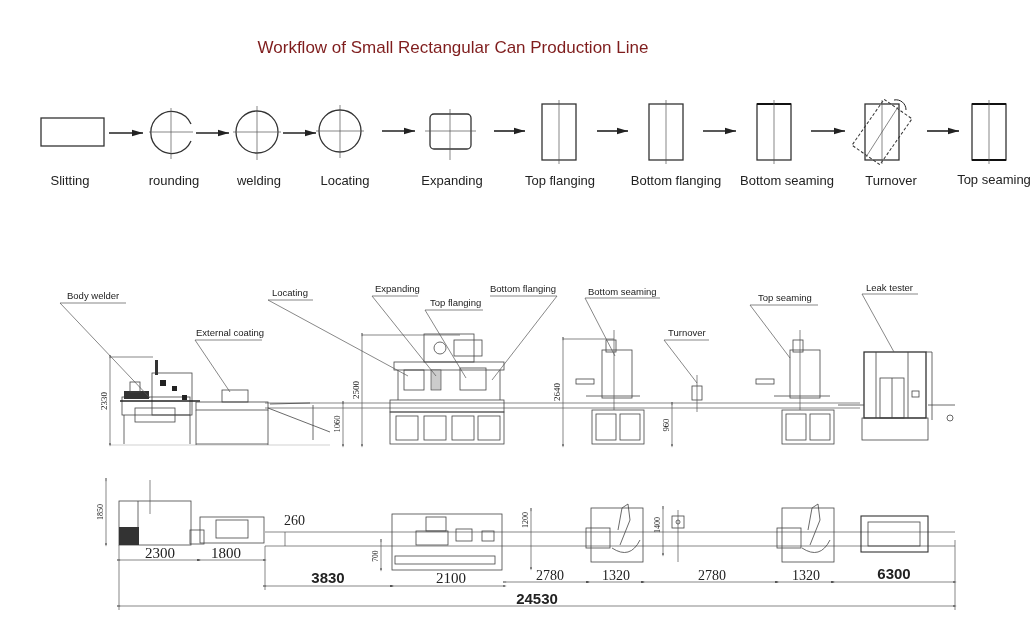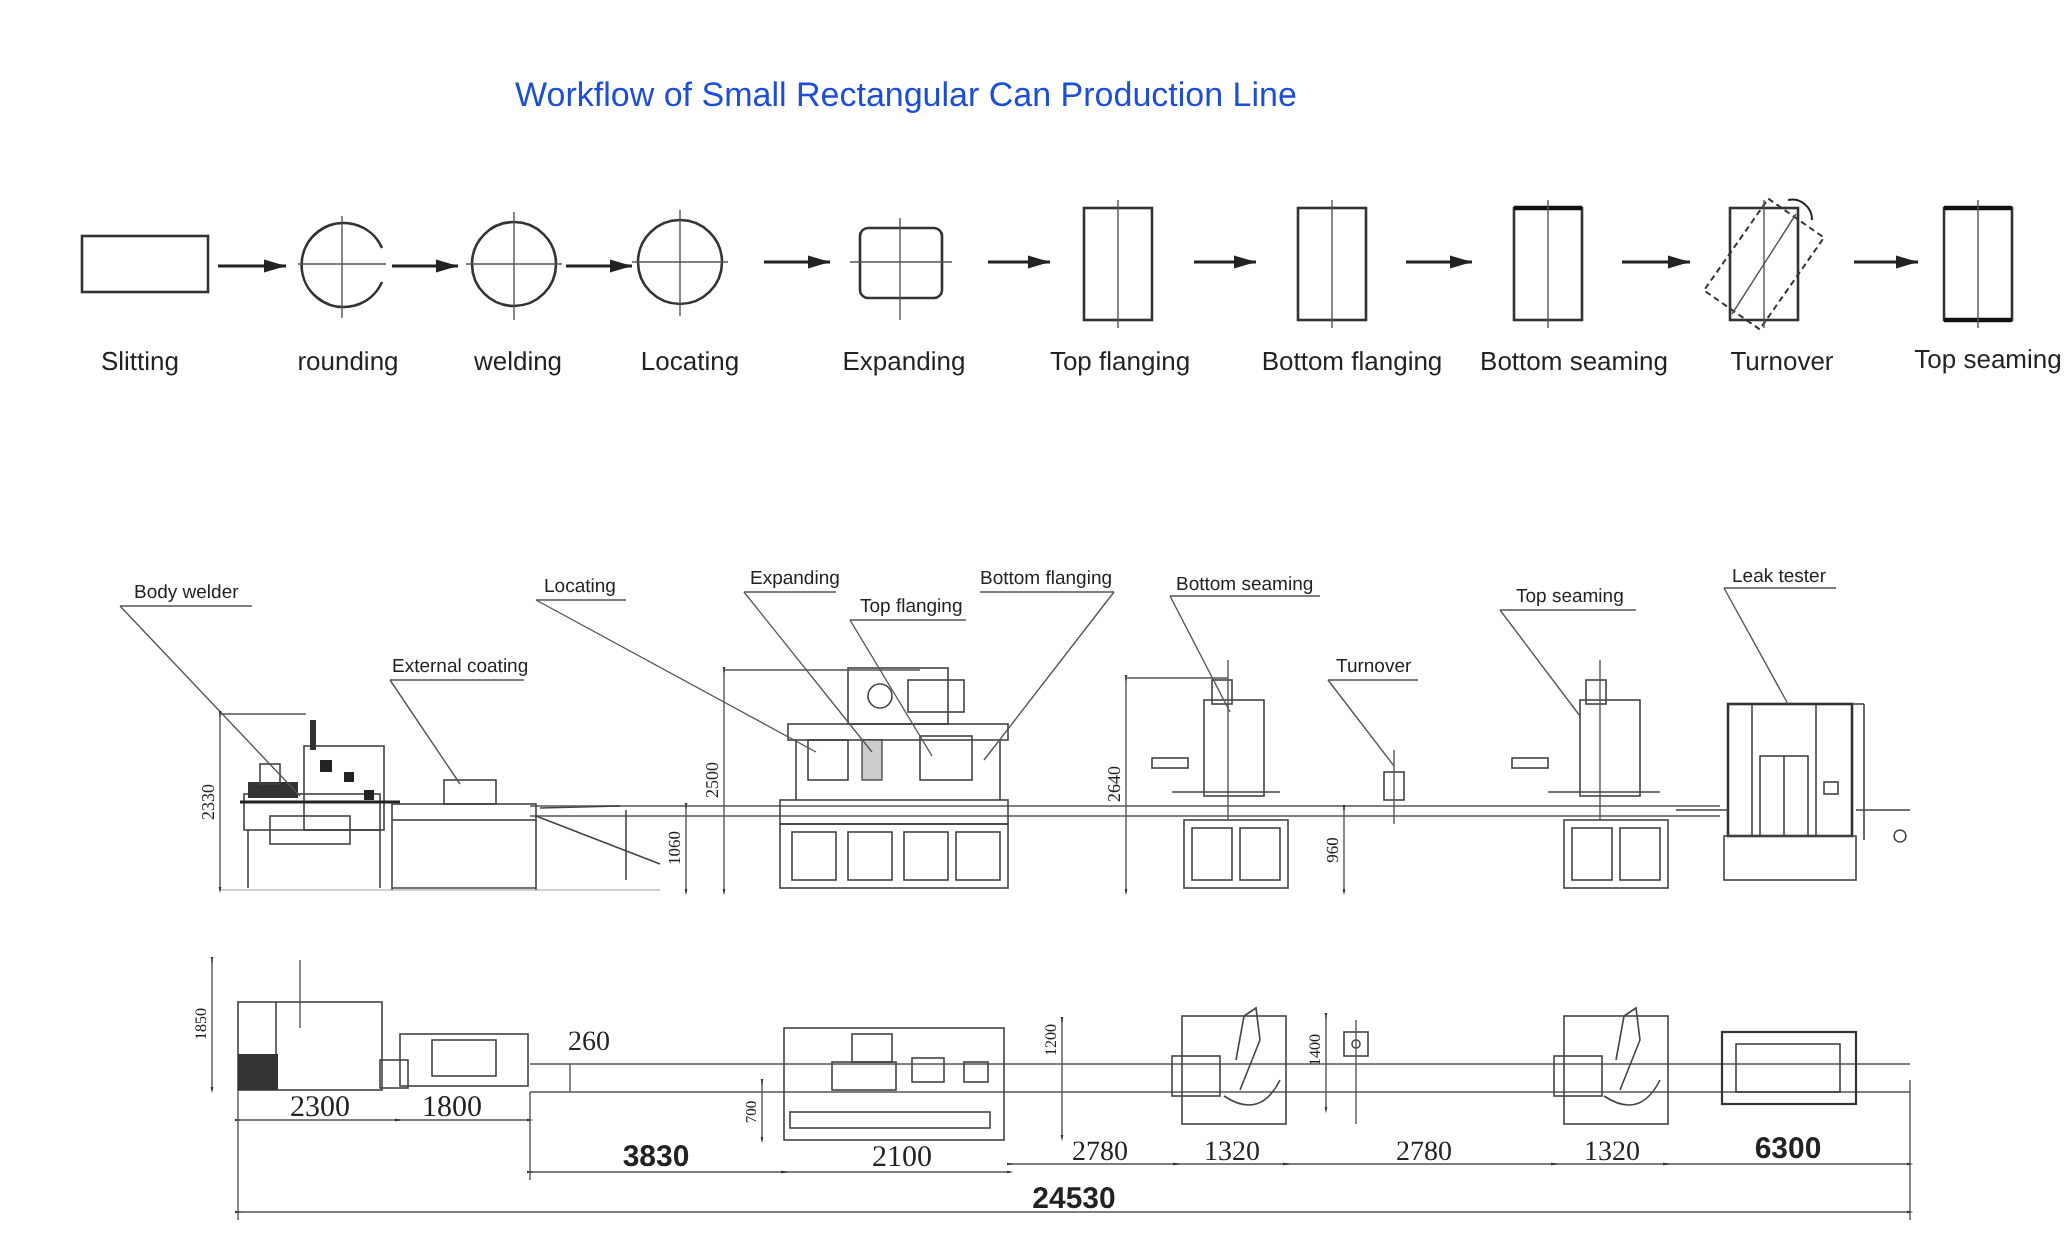--- a/index.html
+++ b/index.html
@@ -1,17 +1,17 @@
 <!DOCTYPE html>
 <html><head>
 <meta charset="utf-8">
 <style>
   html,body{margin:0;padding:0;background:#ffffff;}
   body{width:1034px;height:627px;position:relative;overflow:hidden;font-family:"Liberation Sans",sans-serif;color:#111;}
-  .title{position:absolute;top:38px;left:0;width:906px;text-align:center;font-size:17px;color:#1d4ed8;}
+  .title{position:absolute;top:38px;left:0;width:906px;text-align:center;font-size:17px;color:#7f1d1d;}
   svg{position:absolute;left:0;top:0;}
   .lbl{font-family:"Liberation Sans",sans-serif;font-size:13px;fill:#222;}
   .callout{font-family:"Liberation Sans",sans-serif;font-size:9.5px;fill:#222;}
   .dim{font-family:"Liberation Serif",serif;fill:#222;}
   .stroke{stroke:#333;fill:none;stroke-width:1.3;}
   .thin{stroke:#555;fill:none;stroke-width:0.7;}
   .mech{stroke:#444;fill:none;stroke-width:0.8;}
 </style>
 </head>
 <body>

